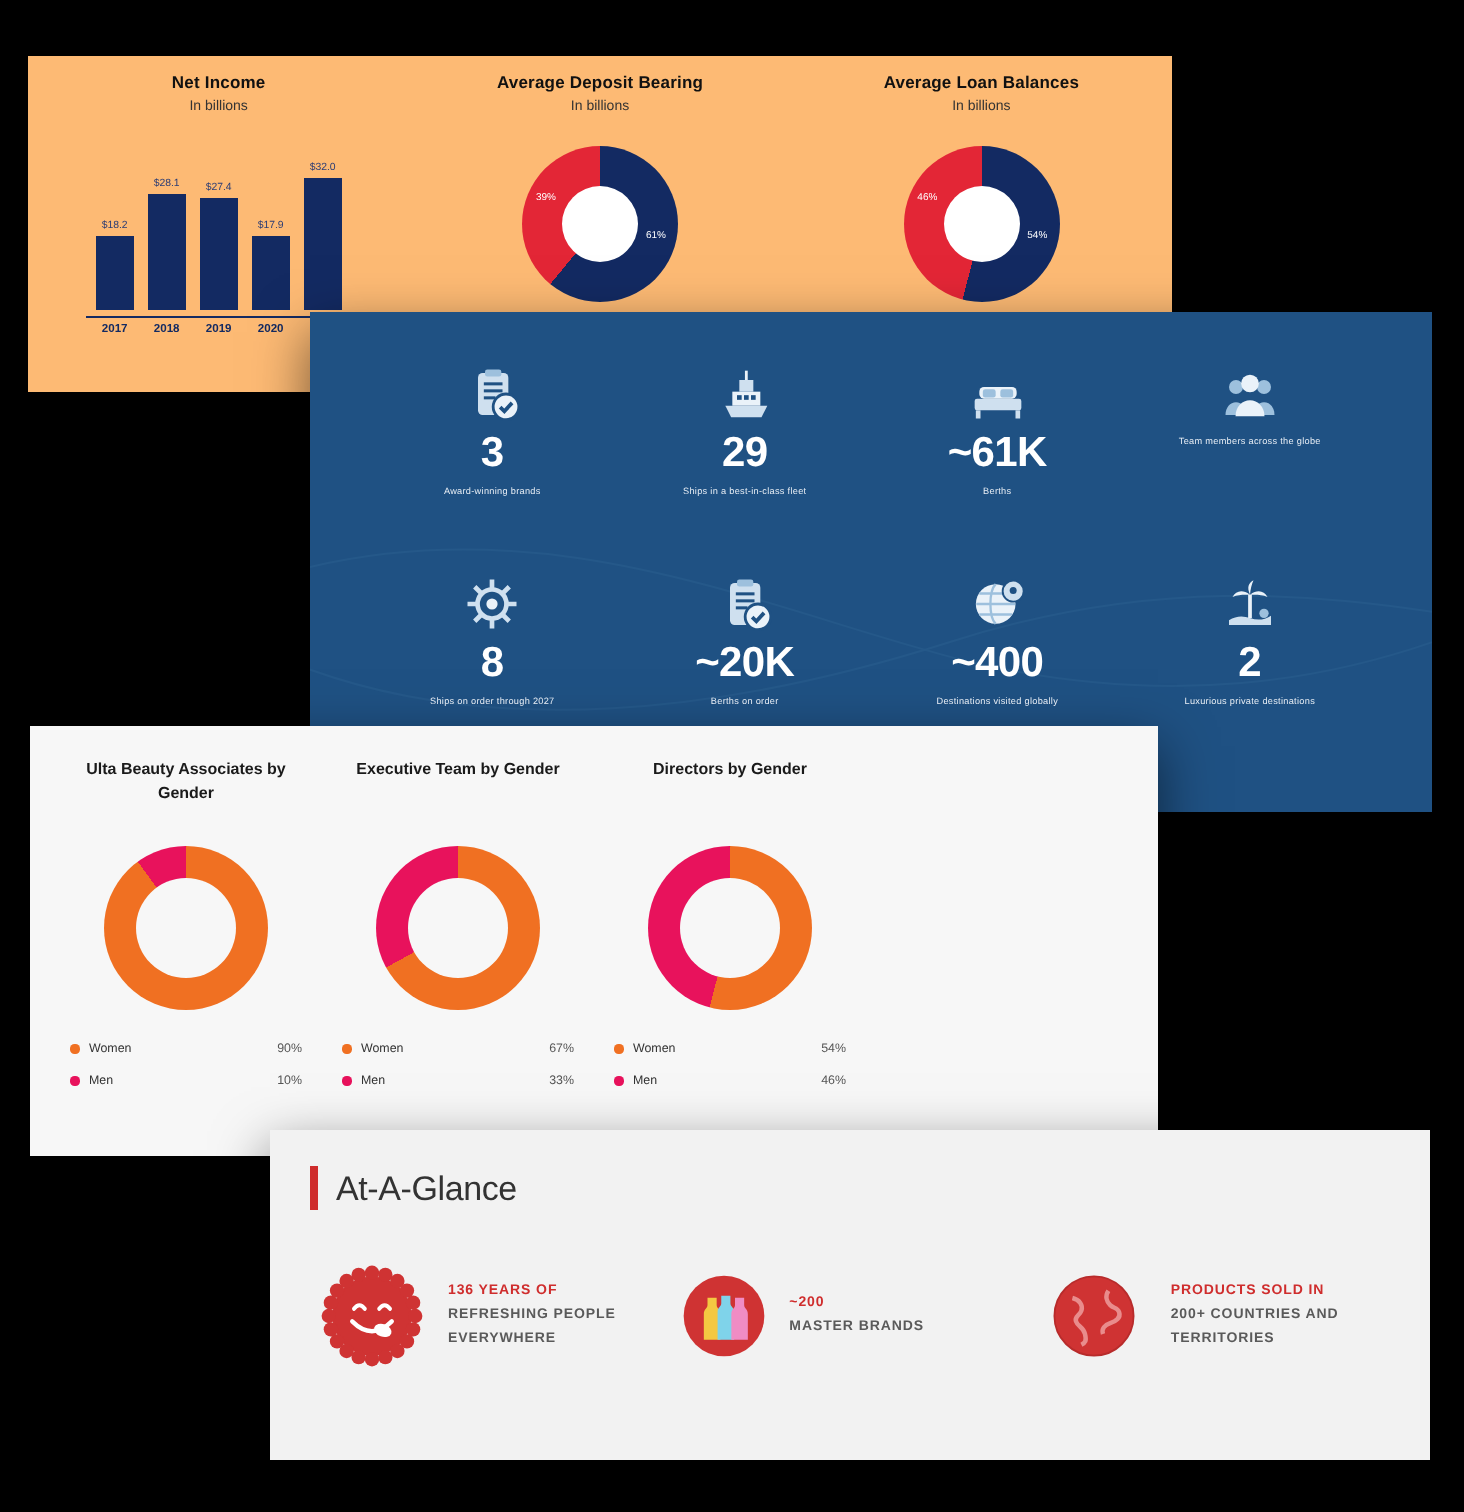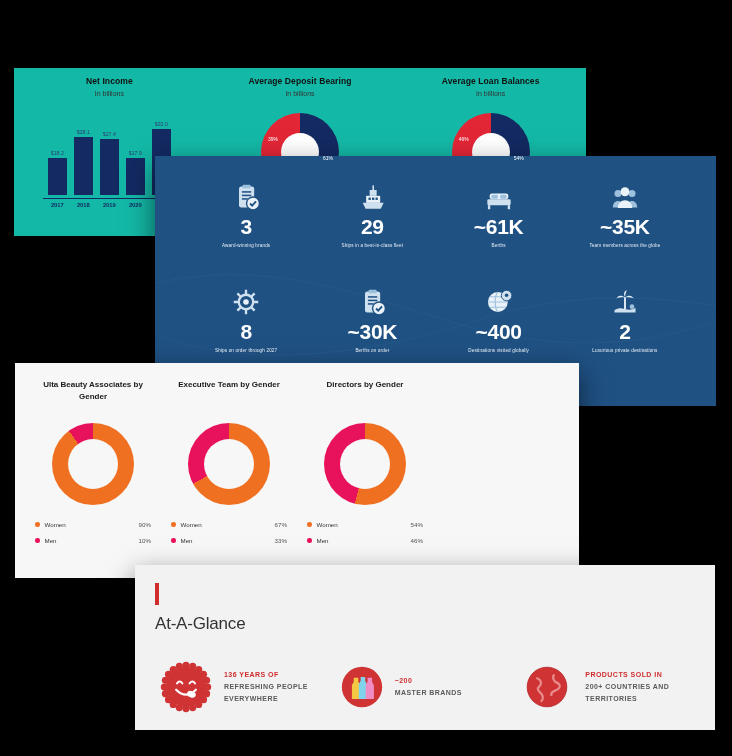--- a/index.html
+++ b/index.html
@@ -2,22 +2,22 @@
 <html><head>
 <meta charset="utf-8">
 <style>
   html,body{margin:0;padding:0;background:#000;}
   body{width:732px;height:756px;position:relative;overflow:hidden;
        font-family:"Liberation Sans","DejaVu Sans",sans-serif;}
 
   .card{position:absolute;box-shadow:0 10px 26px rgba(0,0,0,.55);}
 
   
-  #card-financial{left:14px;top:28px;width:572px;height:168px;background:#14b8a6;
-                  display:flex;margin-top:40px;}
+  #card-financial{left:14px;top:28px;width:572px;height:168px;background:#fdba74;
+                  display:flex;}
   .fin-col{flex:1;padding:8px 6px 0;text-align:center;position:relative;}
   .fin-title{font-size:8.5px;font-weight:bold;color:#111;letter-spacing:.1px;}
   .fin-sub{font-size:7px;color:#333;margin-top:4px;}
 
   .bars{display:flex;align-items:flex-end;justify-content:center;gap:7px;
         height:80px;margin-top:18px;}
   .barwrap{width:19px;display:flex;flex-direction:column;align-items:center;
            justify-content:flex-end;height:100%;}
   .barval{font-size:5.2px;color:#2b3c74;margin-bottom:2px;white-space:nowrap;}
   .bar{width:19px;background:#132a62;}
@@ -66,21 +66,21 @@
            width:50px;height:50px;margin:-25px 0 0 -25px;border-radius:50%;
            background:#f7f7f7;}
   .ulegend{margin-top:16px;}
   .uli{display:flex;align-items:center;font-size:6.2px;color:#333;
        margin-bottom:9px;padding:0 4px;}
   .uli .dot{margin-right:5px;}
   .uli .lv{margin-left:auto;color:#555;}
 
   
   #card-glance{left:135px;top:565px;width:580px;height:165px;background:#f2f2f2;}
-  .glance-head{display:flex;align-items:flex-start;gap:9px;padding:18px 0 0 20px;flex-direction:column;}
+  .glance-head{display:flex;align-items:flex-end;gap:9px;padding:18px 0 0 20px;}
   .accent-bar{width:4px;height:22px;background:#cf2d2d;}
   .glance-title{font-size:17px;color:#333;letter-spacing:-.2px;}
   .glance-row{display:flex;align-items:center;padding:26px 24px 0;gap:10px;}
   .gitem{display:flex;align-items:center;gap:11px;flex:1;}
   .gicon{width:54px;height:54px;flex:none;}
   .gicon.mid{width:44px;height:44px;}
   .gtext{font-size:7px;line-height:1.75;color:#5a5a5a;font-weight:bold;
          letter-spacing:.45px;}
   .gtext .hl{color:#cf2d2d;}
 </style>
@@ -220,21 +220,20 @@
         <div class="ico">
           <svg viewBox="0 0 24 24">
             <circle cx="6" cy="9" r="3" fill="#9dc0dd"></circle>
             <path d="M1.5 21c0-3.3 2-5.5 4.5-5.5s4.5 2.2 4.5 5.5z" fill="#9dc0dd"></path>
             <circle cx="18" cy="9" r="3" fill="#9dc0dd"></circle>
             <path d="M13.5 21c0-3.3 2-5.5 4.5-5.5s4.5 2.2 4.5 5.5z" fill="#9dc0dd"></path>
             <circle cx="12" cy="7.5" r="3.8" fill="#eaf2f9"></circle>
             <path d="M5.8 21.5c0-4 2.8-6.8 6.2-6.8s6.2 2.8 6.2 6.8z" fill="#eaf2f9"></path>
           </svg>
         </div>
-        <div class="num">~35K</div>
         <div class="cap">Team members across the globe</div>
       </div>
       <div class="stat">
         <div class="ico">
           <svg viewBox="0 0 24 24">
             <circle cx="12" cy="12" r="6.2" fill="none" stroke="#cfe0ef" stroke-width="2"></circle>
             <circle cx="12" cy="12" r="2.4" fill="#eaf2f9"></circle>
             <g stroke="#cfe0ef" stroke-width="2">
               <path d="M12 1.5v4M12 18.5v4M1.5 12h4M18.5 12h4M4.6 4.6l2.8 2.8M16.6 16.6l2.8 2.8M19.4 4.6l-2.8 2.8M7.4 16.6l-2.8 2.8"></path>
             </g>
@@ -248,21 +247,21 @@
           <svg viewBox="0 0 24 24">
             <rect x="6" y="3" width="13" height="18" rx="2" fill="#cfe0ef"></rect>
             <rect x="9" y="1.5" width="7" height="3" rx="1" fill="#9dc0dd"></rect>
             <rect x="8.5" y="7" width="8" height="1.3" fill="#1f5183"></rect>
             <rect x="8.5" y="10" width="8" height="1.3" fill="#1f5183"></rect>
             <rect x="8.5" y="13" width="5" height="1.3" fill="#1f5183"></rect>
             <circle cx="18" cy="17.5" r="5.5" fill="#eaf2f9" stroke="#1f5183" stroke-width="1.2"></circle>
             <path d="M15.5 17.6l1.8 1.8 3.3-3.6" fill="none" stroke="#1f5183" stroke-width="1.6"></path>
           </svg>
         </div>
-        <div class="num">~30K</div>
+        <div class="num">~20K</div>
         <div class="cap">Berths on order</div>
       </div>
       <div class="stat">
         <div class="ico">
           <svg viewBox="0 0 24 24">
             <circle cx="11" cy="12" r="8.5" fill="#eaf2f9"></circle>
             <path d="M11 3.5c-3 3-3 14 0 17M2.7 12h16.6M4 7.5h14M4 16.5h14" fill="none" stroke="#9dc0dd" stroke-width="1"></path>
             <circle cx="18.5" cy="6.5" r="4.5" fill="#cfe0ef" stroke="#1f5183" stroke-width=".8"></circle>
             <circle cx="18.5" cy="6.2" r="1.5" fill="#1f5183"></circle>
           </svg>

